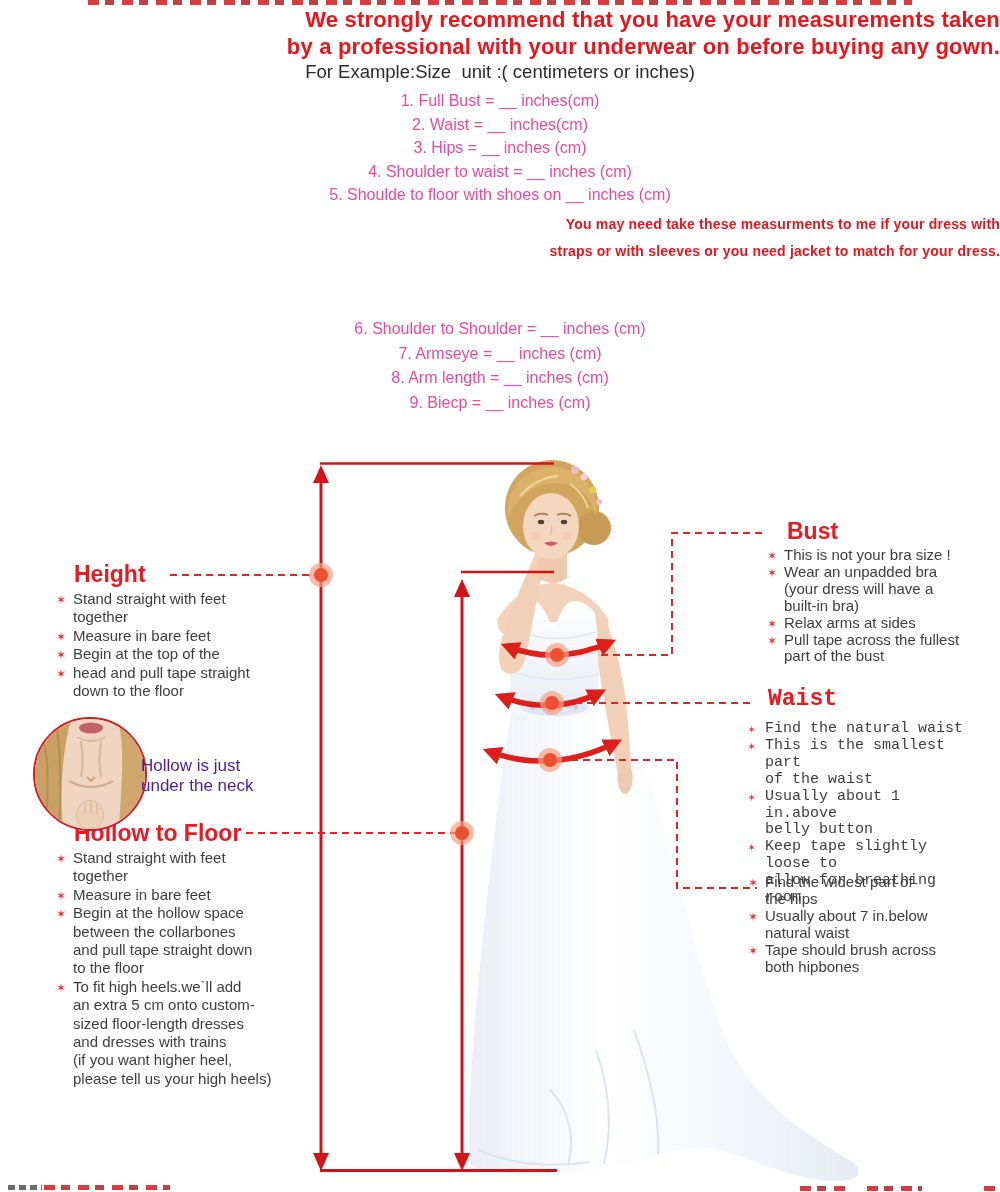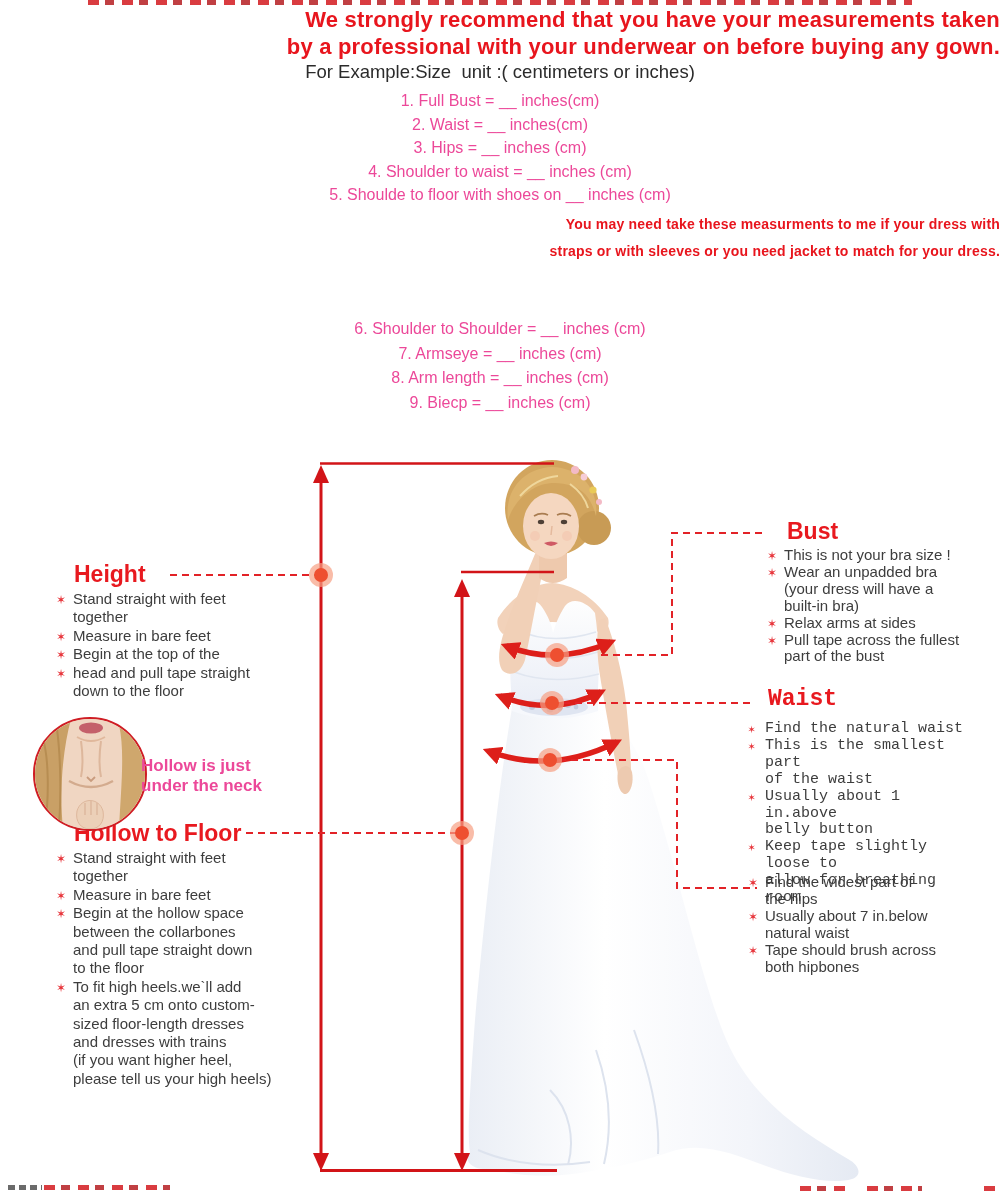--- a/index.html
+++ b/index.html
@@ -20,21 +20,21 @@
   .bullet{position:relative;padding-left:17px;}
   .star{position:absolute;left:0;top:1px;color:#e73238;font-size:12px;}
   .btxt{white-space:pre-line;display:block;}
   .lh-left .bullet{line-height:18.4px;}
   .lh-right .bullet{line-height:16.9px;}
   .pad-big{padding-left:18px;}
   .pad-big2{padding-left:20px;}
   
   .inset-circle{left:33px;top:717px;width:114px;height:114px;border-radius:50%;
     border:2px solid #cf1d24;overflow:hidden;box-sizing:border-box;background:#f0d6c2;}
-  .inset-note{left:141px;top:756px;color:#ec4899;font-size:17px;font-weight:700;
+  .inset-note{left:141px;top:756px;color:#4c1d95;font-size:17px;font-weight:400;
     line-height:20px;white-space:pre-line;}
   
   .art{height:5px;opacity:.9;}
   .art-red{background:repeating-linear-gradient(90deg,#d5262b 0 11px,rgba(0,0,0,0) 11px 17px,#b92a2e 17px 26px,rgba(0,0,0,0) 26px 34px);}
   .art-gray{background:repeating-linear-gradient(90deg,#5a5a5a 0 7px,rgba(0,0,0,0) 7px 11px);}
   svg{display:block;}
   .noevent{pointer-events:none;}
 </style>
 </head>
 <body>

